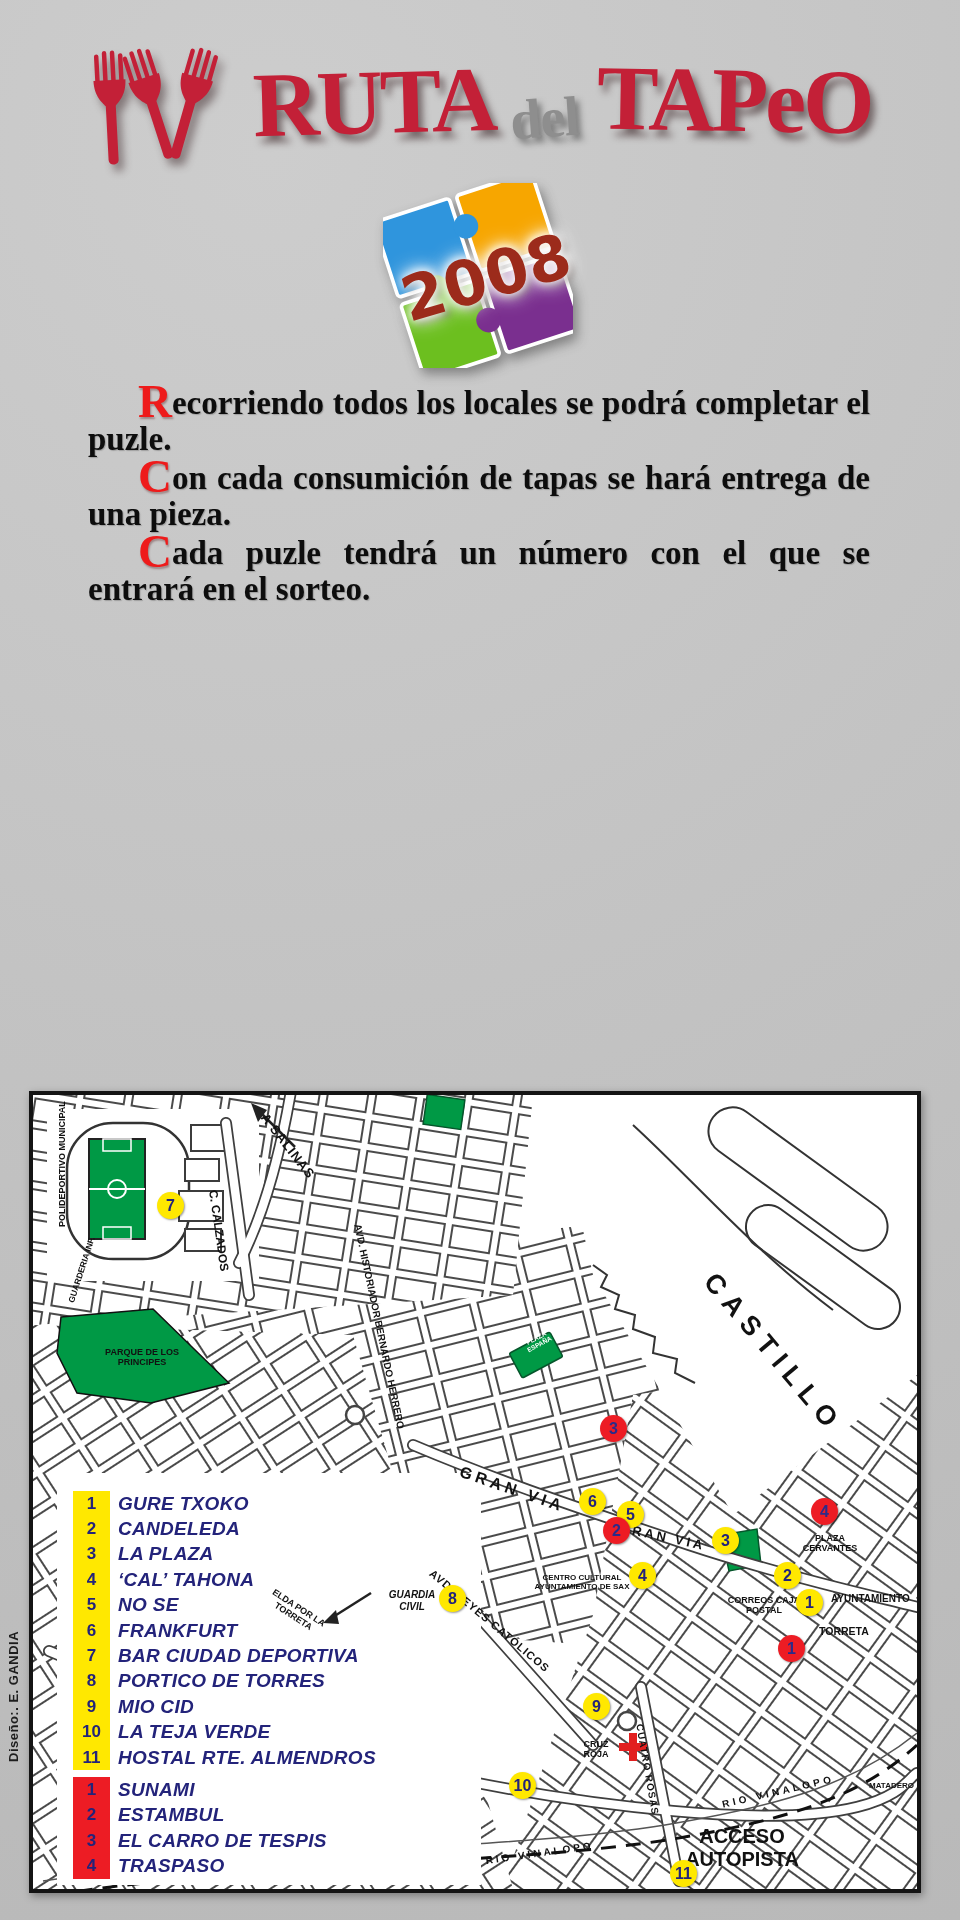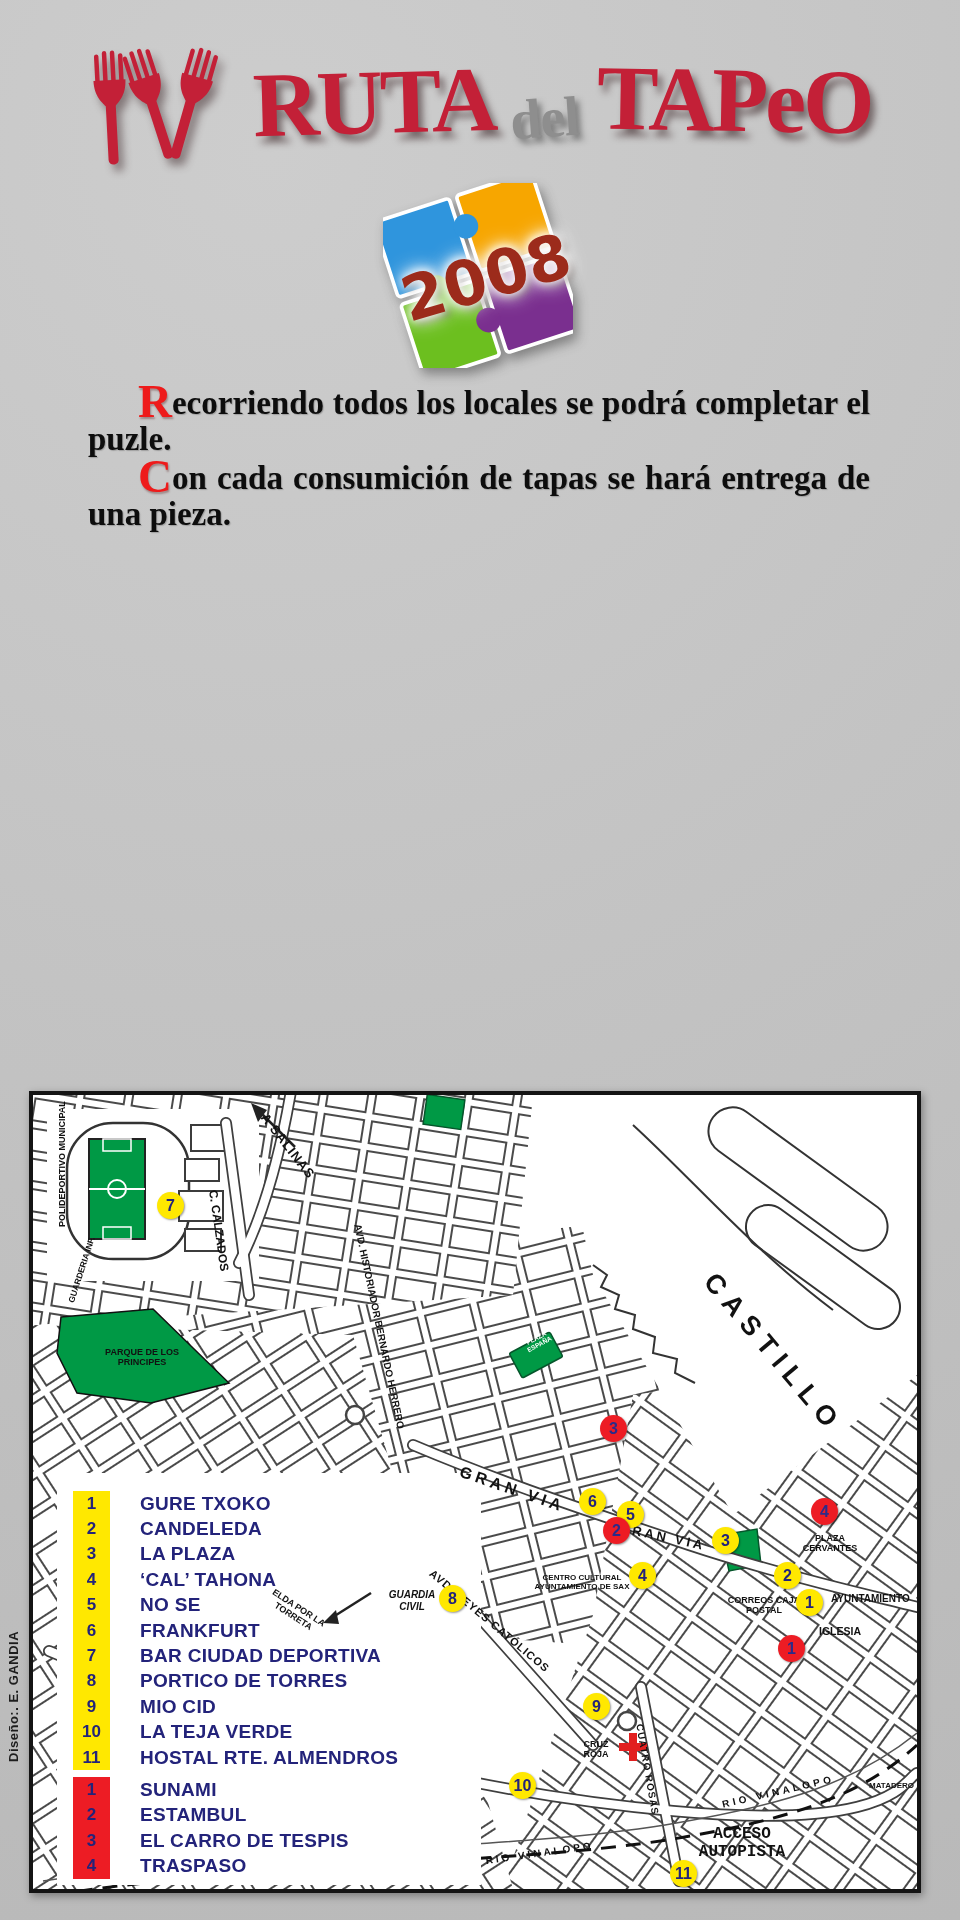--- a/index.html
+++ b/index.html
@@ -72,21 +72,21 @@
   
   .legend{position:absolute;left:40px;top:396px;}
   .lrow{display:flex;align-items:center;height:25.4px;}
   .lrow.gap{margin-top:7px;}
   .lnum{
     width:37px;align-self:stretch;display:flex;align-items:center;justify-content:center;
     font-size:17px;font-weight:bold;color:#23237a;flex:none;
   }
   .lnum.y{background:#ffe800;}
   .lnum.r{background:#ed1c24;}
-  .lname{margin-left:30px;font-size:19px;font-weight:bold;color:#23237a;letter-spacing:.3px;white-space:nowrap;}
+  .lname{margin-left:8px;font-size:19px;font-weight:bold;color:#23237a;letter-spacing:.3px;white-space:nowrap;font-style:italic;}
 </style>
 </head>
 <body>
 
 <div class="title-row">
   <svg class="forks-svg" width="150" height="142" viewBox="0 0 150 142">
     <defs>
       <g id="forkshape">
         <path d="M8 6 V34 M16 3 V34 M24 3 V34 M32 6 V34" stroke="#c32037" stroke-width="4.5" fill="none" stroke-linecap="round"></path>
         <path d="M4 30 H36 C36 46 28 52 25 56 L25 110 C25 116 15 116 15 110 L15 56 C12 52 4 46 4 30 Z" fill="#c32037"></path>
@@ -112,20 +112,21 @@
       <circle cx="40" cy="74" r="10" fill="#6cbf1f"></circle>
       <circle cx="72" cy="112" r="10" fill="#7a2f8f"></circle>
     </g>
   </svg>
   <div class="year">2008</div>
 </div>
 
 <div class="bodytext">
   <p><span class="dcap">R</span><span>ecorriendo todos los locales se podrá completar el puzle.</span></p>
   <p><span class="dcap">C</span><span>on cada consumición de tapas se hará entrega de una pieza.</span></p>
+  <p><span class="dcap">C</span><span>ada puzle tendrá un número con el que se entrará en el sorteo.</span></p>
 </div>
 
 <div class="credit">Diseño:. E. GANDIA</div>
 
 <div class="map">
   <svg class="base" width="884" height="794" viewBox="0 0 884 794">
     <defs>
       <pattern id="pA" width="54" height="34" patternUnits="userSpaceOnUse" patternTransform="rotate(-14)">
         <rect width="54" height="34" fill="#fff"></rect>
           <rect x="3" y="3" width="46" height="26" fill="#fff" stroke="#4a4a4a" stroke-width="2"></rect>
@@ -214,29 +215,29 @@
   <span class="map-label" style="left:330px;top:128px;transform:rotate(78deg);font-size:10px;">AVD. HISTORIADOR BERNARDO HERRERO</span>
   <span class="map-label wrap" style="left:60px;top:252px;width:98px;font-size:9px;">PARQUE DE LOS PRINCIPES</span>
   <span class="map-label" style="left:688px;top:172px;transform:rotate(50deg);font-size:27px;letter-spacing:8px;">CASTILLO</span>
   <span class="map-label" style="left:430px;top:368px;transform:rotate(19deg);font-size:16px;letter-spacing:4px;">GRAN VIA</span>
   <span class="map-label" style="left:588px;top:426px;transform:rotate(12deg);font-size:13px;letter-spacing:3px;">GRAN VIA</span>
   <span class="map-label wrap" style="left:482px;top:250px;width:44px;transform:rotate(-28deg);font-size:6.5px;color:#fff;">PLAZA ESPAÑA</span>
   <span class="map-label wrap" style="left:726px;top:438px;width:64px;font-size:9px;margin-left:39px;">PLAZA CERVANTES</span>
   <span class="map-label wrap" style="left:500px;top:478px;width:98px;font-size:8px;">CENTRO CULTURAL AYUNTAMIENTO DE SAX</span>
   <span class="map-label wrap" style="left:694px;top:500px;width:74px;font-size:9px;">CORREOS CAJA POSTAL</span>
   <span class="map-label" style="left:798px;top:498px;font-size:10px;">AYUNTAMIENTO</span>
-  <span class="map-label" style="left:786px;top:530px;font-size:10.5px;">IGLESIA</span>
+  <span class="map-label" style="left:786px;top:530px;font-size:10.5px;">TORRETA</span>
   <span class="map-label" style="left:402px;top:472px;transform:rotate(40deg);font-size:11px;letter-spacing:1px;">AVD. REYES CATÓLICOS</span>
   <span class="map-label wrap" style="left:240px;top:490px;width:68px;transform:rotate(33deg);font-size:9px;">ELDA POR LA TORRETA</span>
   <span class="map-label wrap" style="left:352px;top:494px;width:54px;font-size:10px;font-style:italic;">GUARDIA CIVIL</span>
   <span class="map-label wrap" style="left:542px;top:644px;width:42px;font-size:9px;">CRUZ ROJA</span>
   <span class="map-label" style="left:612px;top:628px;transform:rotate(80deg);font-size:10px;letter-spacing:1px;">CUATRO ROSAS</span>
   <span class="map-label" style="left:688px;top:704px;transform:rotate(-13deg);font-size:10px;letter-spacing:3.5px;">RIO VINALOPO</span>
   <span class="map-label" style="left:452px;top:760px;transform:rotate(-8deg);font-size:10px;letter-spacing:3px;">RIO VINALOPO</span>
-  <span class="map-label wrap" style="left:634px;top:730px;width:150px;font-size:16px;font-family:Liberation Mono, monospace;">ACCESO AUTOPISTA</span>
+  <span class="map-label wrap" style="left:634px;top:730px;width:150px;font-size:20px;">ACCESO AUTOPISTA</span>
   <span class="map-label" style="left:836px;top:686px;font-size:8px;">MATADERO</span>
   <span class="map-label" style="left:840px;top:730px;font-size:8px;padding-left:47px;">LAVADERO</span>
 
   <div class="mk y" style="left:124px;top:97px;">7</div>
   <div class="mk y" style="left:546px;top:393px;">6</div>
   <div class="mk y" style="left:584px;top:406px;">5</div>
   <div class="mk y" style="left:679px;top:432px;">3</div>
   <div class="mk y" style="left:741px;top:467px;">2</div>
   <div class="mk y" style="left:763px;top:494px;">1</div>
   <div class="mk y" style="left:596px;top:467px;">4</div>

